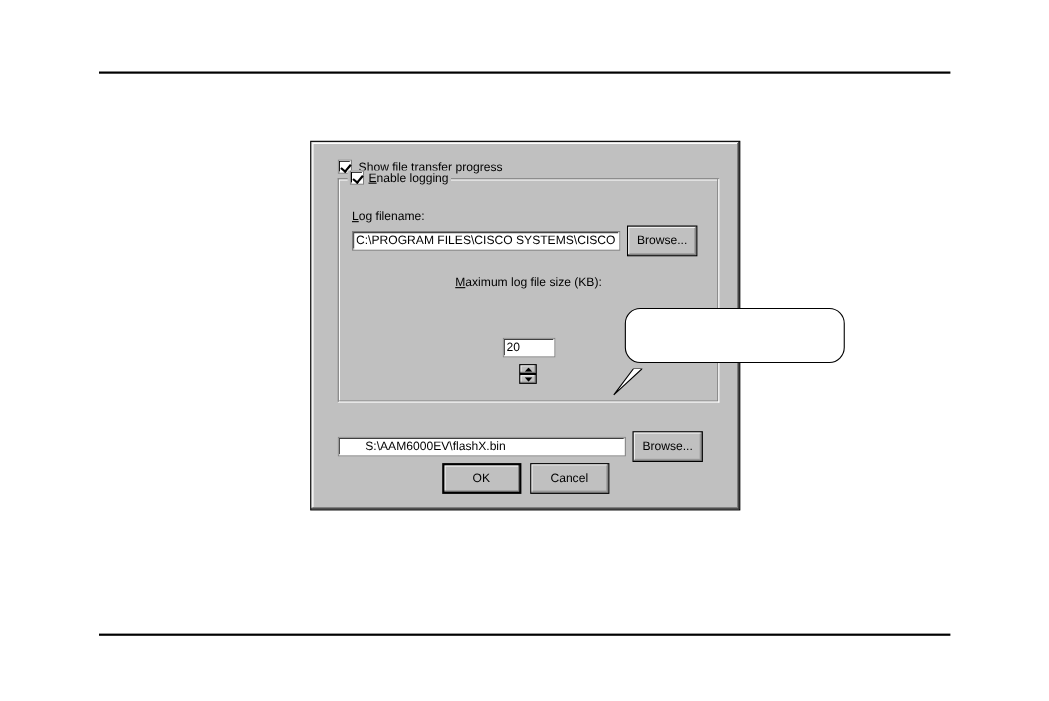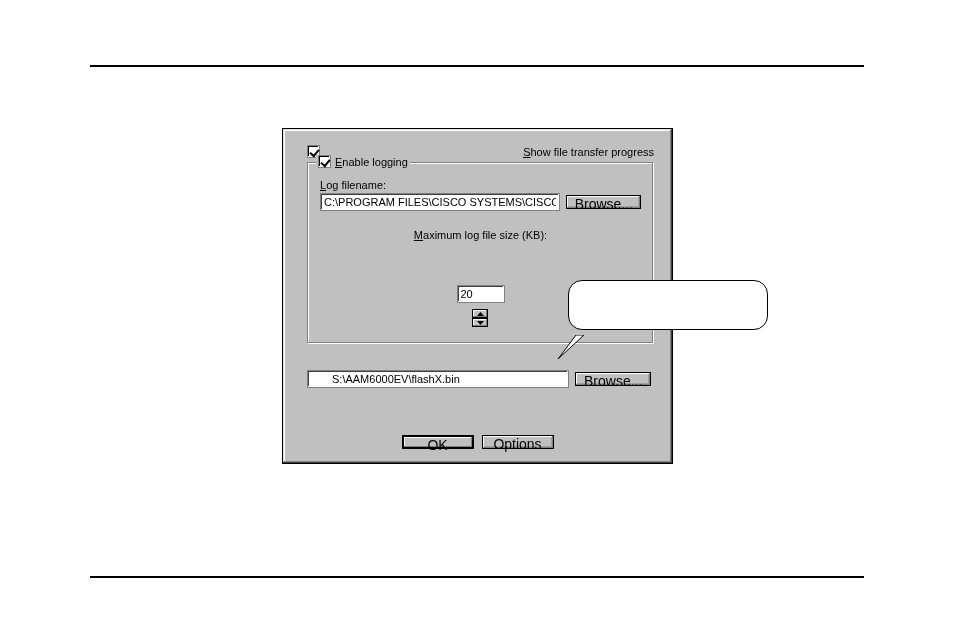--- a/index.html
+++ b/index.html
@@ -64,21 +64,20 @@
   }
   .closebtn svg { display:block; }
 
   .client {
     padding: 16px 18px 10px 24px;
   }
   .row {
     display: flex;
     align-items: center;
     margin-bottom: 6px;
-    justify-content: space-between;
   }
   .chk {
     width: 13px;
     height: 13px;
     background: #fff;
     border: 1px solid #808080;
     box-shadow: inset -1px -1px 0 #fff, inset 1px 1px 0 #000;
     box-sizing: border-box;
     margin-right: 6px;
     position: relative;
@@ -110,42 +109,42 @@
     position: absolute;
     top: -8px;
     left: 8px;
     background: #c0c0c0;
     padding: 0 2px;
     display: flex;
     align-items: center;
   }
   .group-legend .chk { margin-right: 4px; }
 
-  .lbl { margin-top: 6px; margin-bottom: 2px; display:block; }
+  .lbl { margin-top: 18px; margin-bottom: 2px; display:block; }
   .mnemonic { text-decoration: underline; }
 
   .textbox {
     height: 18px;
     background: #fff;
     border: 1px solid #808080;
     box-shadow: inset -1px -1px 0 #fff, inset 1px 1px 0 #404040;
     box-sizing: border-box;
     font-family: inherit;
     font-size: 11px;
     padding: 1px 3px;
     outline: none;
   }
   .btn {
-    height: 14px;
+    height: 28px;
     min-width: 60px;
     background: #c0c0c0;
     border: 1px solid #000;
     box-shadow: inset -1px -1px 0 #808080, inset 1px 1px 0 #fff, inset -2px -2px 0 #a0a0a0;
     font-family: inherit;
-    font-size: 14px;
+    font-size: 11px;
     padding: 0 8px;
     cursor: pointer;
     box-sizing: border-box;
   }
   .btn.default {
     border: 2px solid #000;
     box-shadow: inset -1px -1px 0 #808080, inset 1px 1px 0 #fff;
   }
 
   .line {
@@ -261,21 +260,21 @@
     <div class="root-section">
       <div class="line root-line">
         <input class="textbox" value="S:\AAM6000EV\flashX.bin" style="">
         <button class="btn">Browse...</button>
       </div>
     </div>
   </div>
 
   <div class="dlg-buttons">
     <button class="btn default">OK</button>
-    <button class="btn">Options</button>
+    <button class="btn">Cancel</button>
   </div>
 </div>
 
 <div class="callout"></div>
 <div class="callout-tail">
   <svg width="28" height="26" viewBox="0 0 28 26">
     <polygon points="20,0 28,0 2,24" fill="#fff" stroke="#000" stroke-width="1"></polygon>
   </svg>
 </div>
 

